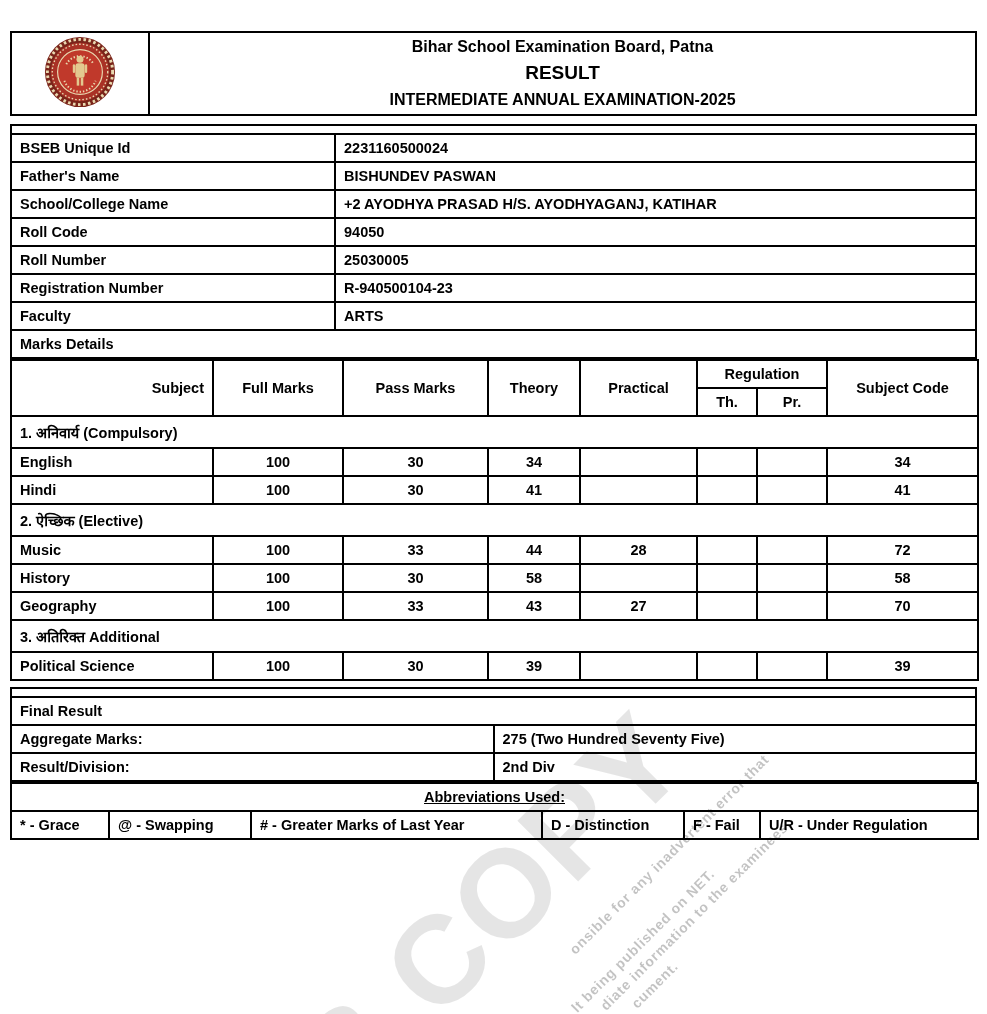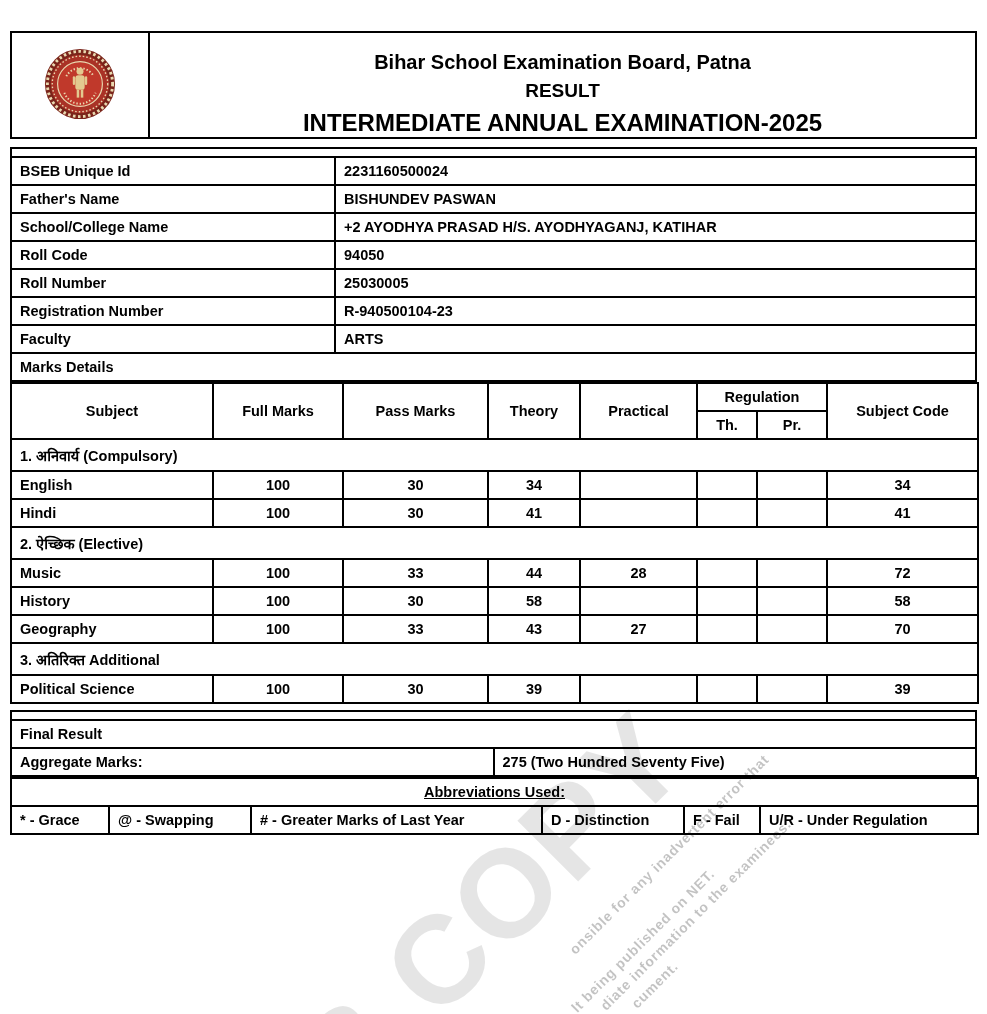--- a/index.html
+++ b/index.html
@@ -48,35 +48,35 @@
     height:28px;
     text-align:left;
     vertical-align:middle;
     background:transparent;
   }
   
   .hdr-table { margin-top:31px; }
   .hdr-table td { height:81px; }
   .logo-cell { width:138px; text-align:center; padding:2px; }
   .title-cell { text-align:center; }
-  .org-line  { font-size:20px; margin-bottom:6px;margin-top:18px; }
+  .org-line  { font-size:16px; margin-bottom:6px; }
   .result-line { font-size:19px; margin-bottom:7px; }
-  .exam-line { font-size:24px; }
+  .exam-line { font-size:16px; }
   
   .gap-band {
     width:967px; margin-left:10px; height:9px;
     border:2px solid #000; border-bottom:none;
   }
   .gap1 { margin-top:8px; }
   .gap2 { margin-top:6px; }
   
   .details-table td.lbl { width:324px; }
   
   .marks-table th { text-align:center; }
-  .marks-table th.sub-h { text-align:center; }
+  .marks-table th.sub-h { text-align:right; }
   .marks-table td.num { text-align:center; }
   .marks-table td.subj { text-align:left; }
   .section-row td { height:32px; }
   
   .final-table td.lbl { width:387px; }
   .abbr-title {
     text-align:center;
   }
   .abbr-title span { text-decoration:underline;margin-top:36px; }
 </style>
@@ -266,20 +266,24 @@
 
     <table class="final-table">
       <tbody>
           <tr>
         <td colspan="2">Final Result</td>
       </tr>
       <tr>
         <td class="lbl">Aggregate Marks:</td>
         <td class="val">275 (Two Hundred Seventy Five)</td>
       </tr>
+      <tr>
+        <td class="lbl">Result/Division:</td>
+        <td class="val">2nd Div</td>
+      </tr>
     </tbody>
       </table>
 
     <table class="abbr-table">
       <colgroup>
         <col style="width:98px">
           <col style="width:142px">
           <col style="width:291px">
         <col style="width:142px">
           <col style="width:76px">

